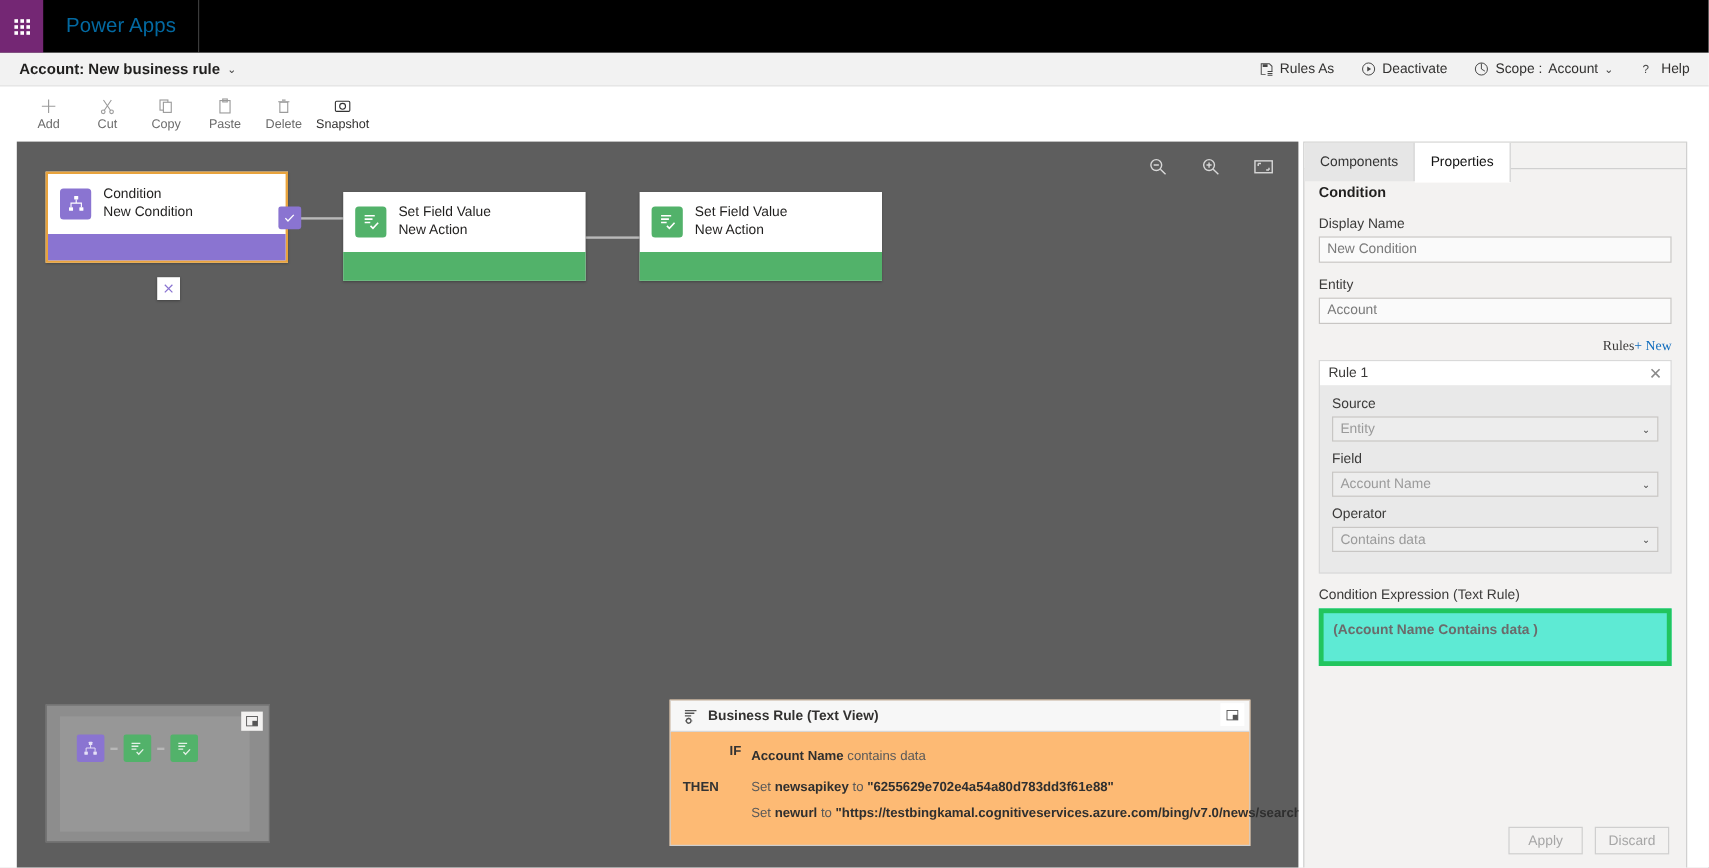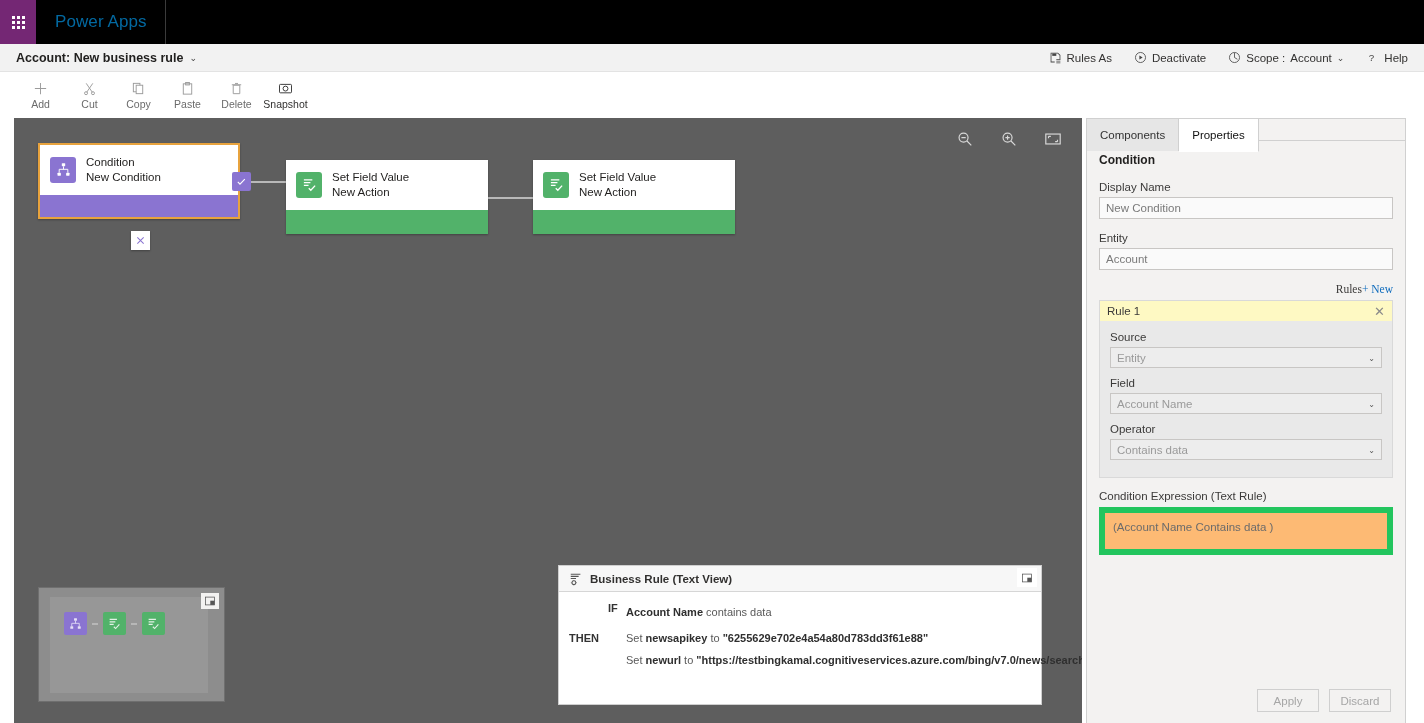--- a/index.html
+++ b/index.html
@@ -150,21 +150,21 @@
   .mm-link { width: 6px; height: 2px; background: #b7b7b7; }
   .minimap-expand {
     position: absolute; top: 5px; right: 5px; width: 18px; height: 16px;
     background: #f3f2f1; display: flex; align-items: center; justify-content: center;
     cursor: pointer;
   }
 
   
   .textview {
     position: absolute; left: 544px; bottom: 22px;
-    width: 484px; height: 140px; background: #ffffff;
+    width: 484px; height: 122px; background: #fdba74;
     border: 1px solid #cfcfcf;
   }
   .tv-head {
     height: 26px; display: flex; align-items: center; gap: 7px;
     padding: 0 10px; border-bottom: 1px solid #d6d6d6; background: #f7f7f7;
     position: relative;
   }
   .tv-title { font-size: 11.5px; font-weight: bold; color: #323130; }
   .tv-expand {
     position: absolute; top: 2px; right: 4px; width: 20px; height: 19px;
@@ -203,41 +203,41 @@
   }
   .rules-head {
     display: flex; align-items: center; justify-content: flex-end;
     margin-bottom: 5px;
     font-family: Liberation Serif, serif;
   }
   .rules-lbl { font-size: 11.5px; color: #3b3a39; }
   .rules-new { font-size: 11.5px; color: #0f6cbd; cursor: pointer; }
   .rule-card { border: 1px solid #d9d9d9; background: #e9e9e9; margin-bottom: 12px; }
   .rule-card-head {
-    height: 20px; background: #fef9c3; display: flex; align-items: center;
+    height: 20px; background: #ffffff; display: flex; align-items: center;
     justify-content: space-between; padding: 0 7px;
   }
   .rule-card-title { font-size: 11.5px; color: #3b3a39; }
   .rule-close { font-size: 13px; color: #8a8a8a; cursor: pointer; line-height: 1; }
   .rule-card-body { padding: 10px 10px 8px 10px; }
   .sel-wrap { position: relative; margin-bottom: 9px; }
   .sel {
     width: 100%; height: 21px; background: #ededed;
     border: 1px solid #c8c6c4; font-size: 11.5px; color: #9a9a9a;
     padding: 0 20px 0 6px; display: flex; align-items: center;
     cursor: pointer;
   }
   .sel-caret {
     position: absolute; right: 7px; top: 50%; transform: translateY(-50%);
     font-size: 8px; color: #555; pointer-events: none;
   }
   .expr-lbl { font-size: 11.5px; color: #3b3a39; margin: 4px 0 5px; }
   .expr-box {
-    height: 48px; background: #fdba74; border: 6px solid #22c55e;
-    font-size: 11.5px; color: #6b6b6b; padding: 8px 8px;
+    height: 48px; background: #5eead4; border: 4px solid #22c55e;
+    font-size: 11.5px; color: #6b6b6b; padding: 8px 8px; font-weight: bold;
   }
   .props-footer {
     padding: 10px 14px 14px; display: flex; gap: 10px; justify-content: flex-end;
   }
   .pbtn {
     min-width: 62px; height: 23px; background: #f3f2f1;
     border: 1px solid #cfcfcf; font-size: 11.5px; color: #a6a6a6;
     display: flex; align-items: center; justify-content: center; cursor: default;
     font-family: "Liberation Sans", sans-serif;
   }

